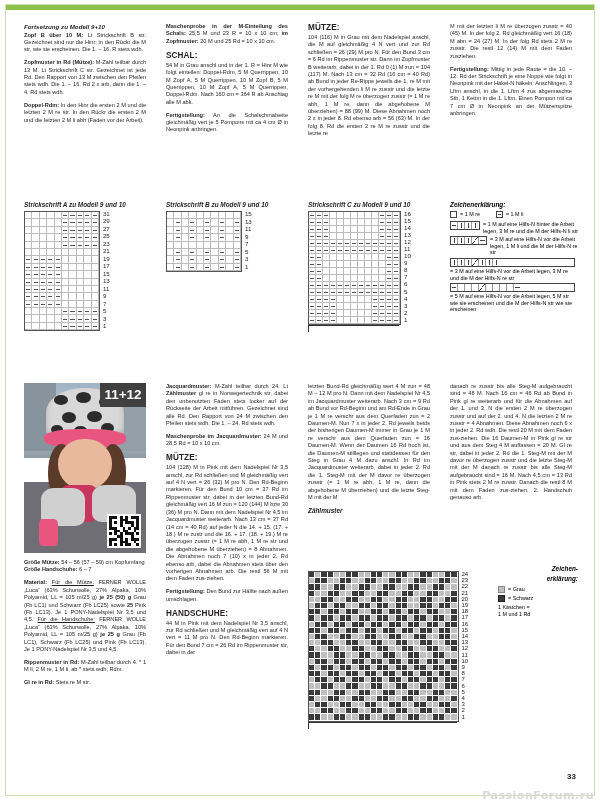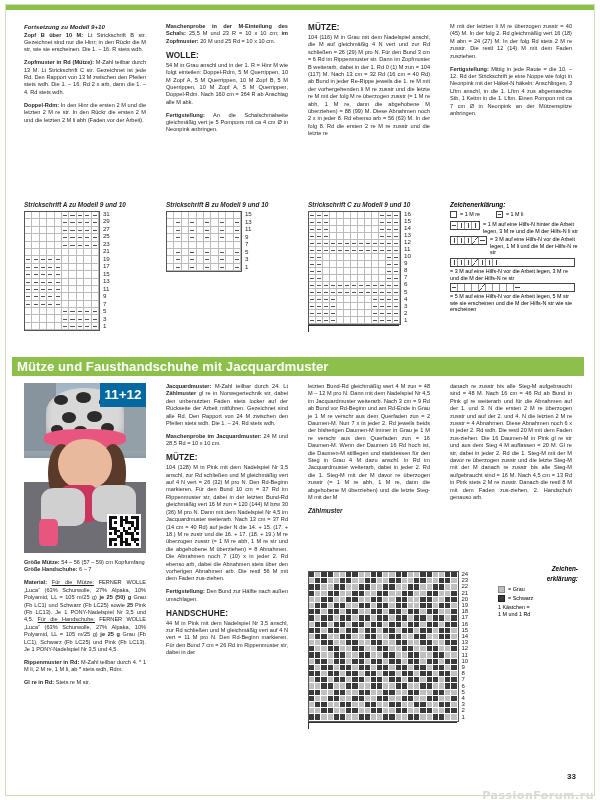--- a/index.html
+++ b/index.html
@@ -97,21 +97,21 @@
   .coat { position:absolute; left:0; bottom:0; width:100%; height:42%;
     background:#6e6e74; }
   .mitt { position:absolute; background:#d0d0d0; border-radius:30% 30% 22% 22%; }
   .scarf { position:absolute; background:#d63f6a; }
   .qr { position:absolute; right:5px; bottom:5px; width:34px; height:34px; background:#fff; padding:2px;}
   .qrg { display:grid; grid-template-columns:repeat(11,1fr); grid-template-rows:repeat(11,1fr); width:100%;height:100%;}
   .qrg i { background:transparent; }
   .qrg i.on { background:#111; }
   .badge {
     position:absolute; right:0; top:0; width:46px; height:24px;
-    background:#0369a1; color:#fff; font-weight:bold; font-size:13.5px;
+    background:#404040; color:#fff; font-weight:bold; font-size:13.5px;
     line-height:24px; text-align:center;
   }
 
   .footer-page { position:absolute; right:18px; bottom:14px; font-size:8px; font-weight:bold; color:#231f20;}
   .watermark {
     position:absolute; right:6px; bottom:-2px; font-size:11px; letter-spacing:.5px;
     color:#d9d9d9; font-weight:bold; font-family:"DejaVu Sans", sans-serif;
   }
   .arrowrow{ position:relative; height:7px; }
   .arrowrow::before, .arrowrow::after{
@@ -127,21 +127,21 @@
 
   <div class="col" style="left:18px; top:18px; width:122px;">
     <div class="hdg-it">Fortsetzung zu Modell 9+10</div>
     <p class="para"><b>Zopf B über 10 M:</b><span> Lt Strickschrift B str. Gezeichnet sind nur die Hinr; in den Rückr die M str, wie sie erscheinen. Die 1. – 16. R stets wdh.</span></p>
     <p class="para"><b>Zopfmuster in Rd (Mütze):</b><span> M-Zahl teilbar durch 13 M. Lt Strickschrift C str. Gezeichnet ist jede Rd. Den Rapport von 13 M zwischen den Pfeilen stets wdh. Die 1. – 16. Rd 2 x arb, dann die 1. – 4. Rd stets wdh.</span></p>
     <p class="para"><b>Doppel-Rdm:</b><span> In den Hinr die ersten 2 M und die letzten 2 M re str. In den Rückr die ersten 2 M und die letzten 2 M li abh (Faden vor der Arbeit).</span></p>
   </div>
 
   <div class="col" style="left:160px; top:18px; width:122px;">
     <p class="para"><b>Maschenprobe in der M-Einteilung des Schals:</b><span> 25,5 M und 23 R = 10 x 10 cm; </span><b>im Zopfmuster:</b><span> 20 M und 25 Rd = 10 x 10 cm.</span></p>
-    <div class="hdg-caps">WOLLE:</div>
+    <div class="hdg-caps">SCHAL:</div>
     <p class="para">54 M in Grau anschl und in der 1. R = Hinr M wie folgt einteilen: Doppel-Rdm, 5 M Querrippen, 10 M Zopf A, 5 M Querrippen, 10 M Zopf B, 5 M Querrippen, 10 M Zopf A, 5 M Querrippen, Doppel-Rdm. Nach 160 cm = 364 R ab Anschlag alle M abk.</p>
     <p class="para"><b>Fertigstellung:</b><span> An die Schalschmalseite gleichmäßig vert je 5 Pompons mit ca 4 cm Ø in Neonpink anbringen.</span></p>
   </div>
 
   <div class="col" style="left:302px; top:18px; width:122px;">
     <div class="hdg-caps">MÜTZE:</div>
     <p class="para">104 (116) M in Grau mit dem Nadelspiel anschl, die M auf gleichmäßig 4 N vert und zur Rd schließen = 26 (29) M pro N. Für den Bund 3 cm = 6 Rd im Rippenmuster str. Dann im Zopfmuster B weiterarb, dabei in der 1. Rd 0 (1) M zun = 104 (117) M. Nach 13 cm = 32 Rd (16 cm = 40 Rd) ab Bund in jeder Re-Rippe jeweils die 1. re M mit der vorhergehenden li M re zusstr und die letzte re M mit der folg M re überzogen zusstr (= 1 M re abh, 1 M re, dann die abgehobene M überziehen) = 88 (99) M. Diese Abnahmen noch 2 x in jeder 8. Rd ebenso arb = 56 (63) M. In der folg 8. Rd die ersten 2 re M re zusstr und die letzte re</p>
   </div>
 
   <div class="col" style="left:444px; top:18px; width:122px;">
@@ -726,23 +726,20 @@
           <div></div>
           <div></div>
           <div></div>
           <div></div>
           <div class="p"></div>
         </div>
       <div class="legtext">= 5 M auf eine Hilfs-N vor die Arbeit legen, 5 M str wie sie erscheinen und die M der Hilfs-N str wie sie erscheinen</div>
     </div>
   </div>
 
-  <div class="banner">
-    <span>Mütze und Fausthandschuhe mit Jacquardmuster</span>
-  </div>
 
   <div class="photo" style="left:18px; top:378px; width:122px; height:170px;">
     <div class="sky"></div>
     <div class="bldg" style="left:0;top:0;width:26%;height:40%;background:#87949e;"></div>
     <div class="bldg" style="right:0;top:4%;width:22%;height:36%;background:#93a0a8;"></div>
     <div class="coat"></div>
     <div class="hat">
       <div class="leopard" style="left:10%;top:14%;width:18%;height:20%;"></div>
       <div class="leopard" style="left:38%;top:8%;width:20%;height:22%;"></div>
       <div class="leopard" style="left:68%;top:18%;width:17%;height:19%;"></div>

